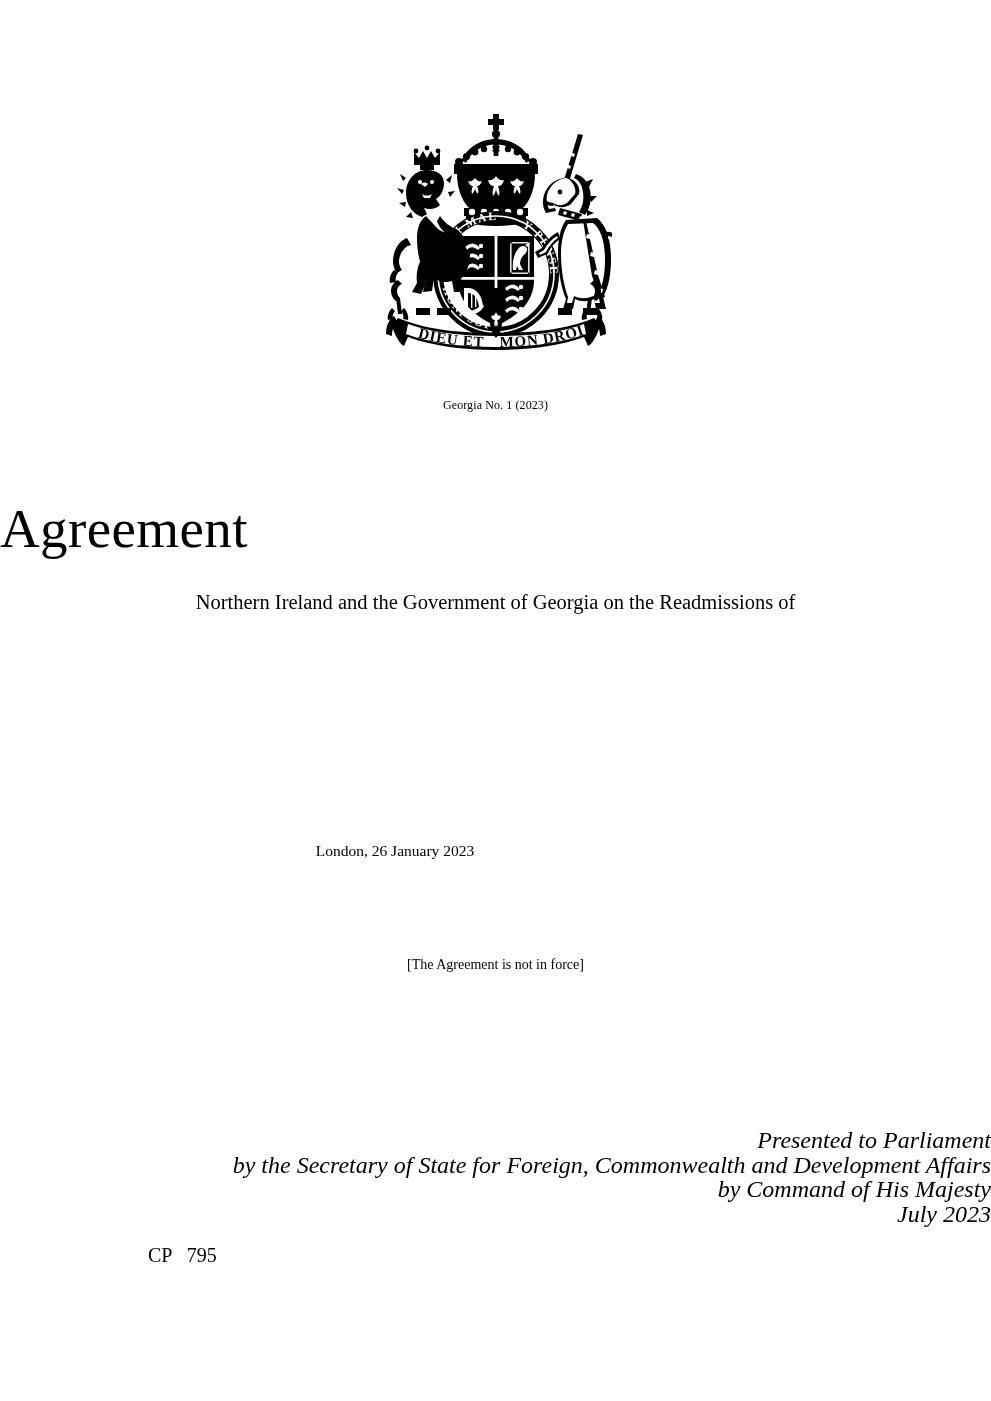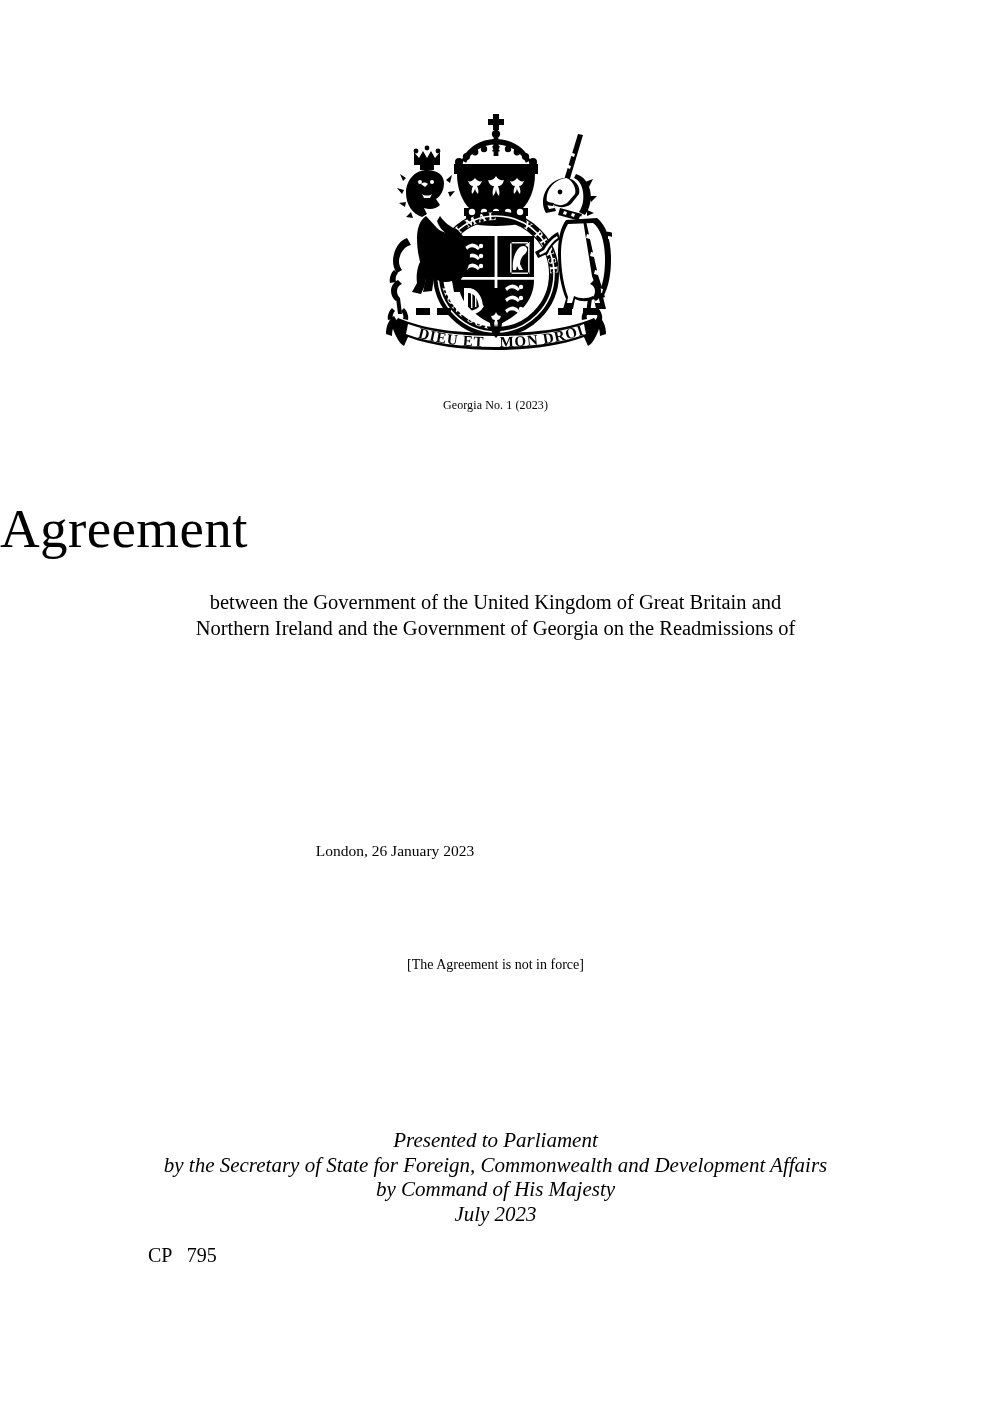--- a/index.html
+++ b/index.html
@@ -93,23 +93,23 @@
     text-align: center;
     font-size: 14px;
     line-height: 19px;
   }
 
   .presented {
     position: absolute;
     top: 1128px;
     left: 0;
     width: 991px;
-    text-align: center;
+    text-align: right;
     font-style: italic;
-    font-size: 21px;
+    font-size: 24px;
     line-height: 24.5px;
   }
   .presented .pres-line { display: block; }
 
   .cp-number {
     position: absolute;
     top: 1242px;
     left: 148px;
     font-size: 20px;
     line-height: 26px;
@@ -300,21 +300,20 @@
         <path d="M112 176h8v22h-8z"></path>
       </g>
     </svg>
   </div>
 
   <div class="series-line">Georgia No. 1 (2023)</div>
 
   <h1 class="doc-title">Agreement</h1>
 
   <div class="subtitle">
-    <span class="sub-line">between the Government of the United Kingdom of Great Britain and</span>
     <span class="sub-line">Northern Ireland and the Government of Georgia on the Readmissions of</span>
   </div>
 
   <div class="place-date">London, 26 January 2023</div>
 
   <div class="force-note">[The Agreement is not in force]</div>
 
   <div class="presented">
     <span class="pres-line">Presented to Parliament</span>
     <span class="pres-line">by the Secretary of State for Foreign, Commonwealth and Development Affairs</span>

